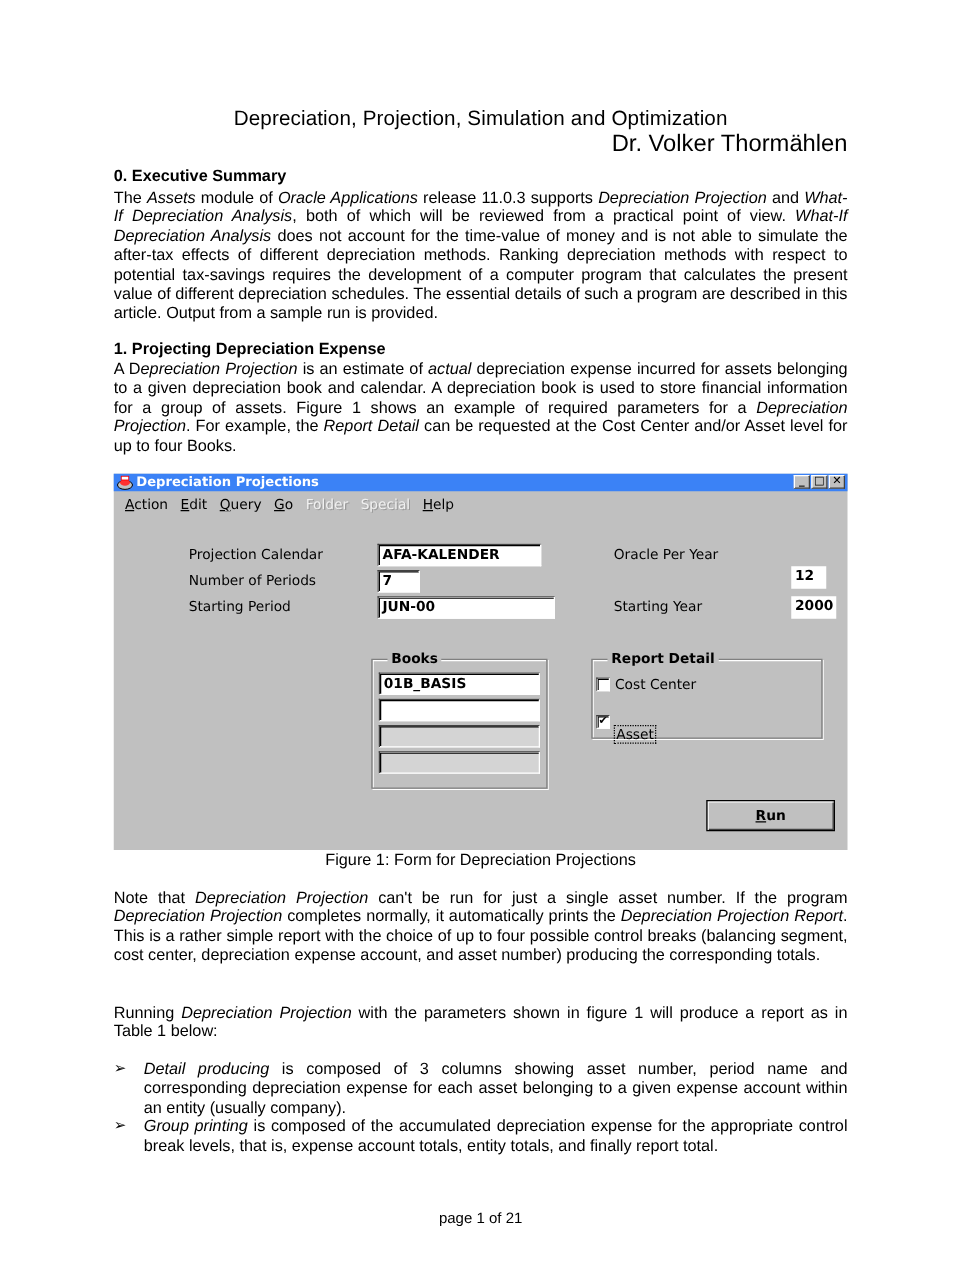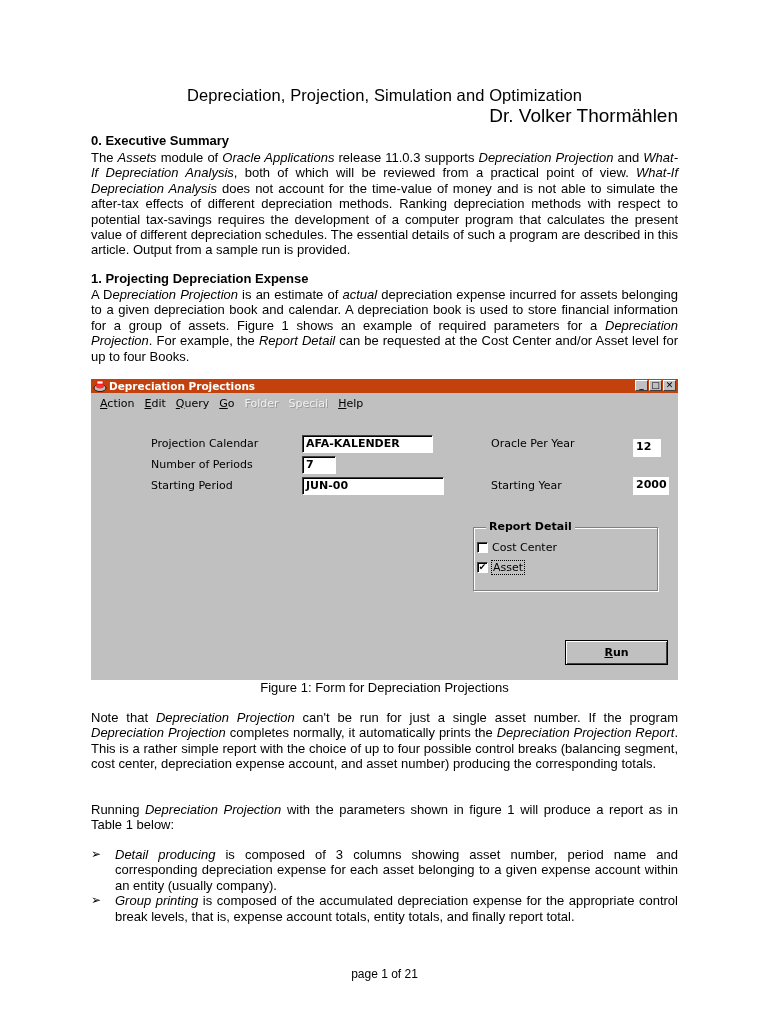--- a/index.html
+++ b/index.html
@@ -18,21 +18,21 @@
              font-size: 13px; }
   .bullets { position: absolute; top: 847px; left: 0; width: 587px; margin: 0; padding: 0; list-style: none; }
   .bullets li { position: relative; padding-left: 24px; font-size: 13px; line-height: 15.4px;
                 text-align: justify; }
   .bullets li .bmark { position: absolute; left: 0; top: 0; font-size: 12px; }
   .footer { position: absolute; top: 967px; left: 0; width: 587px; text-align: center; font-size: 12px; }
 
   
   .win { position: absolute; left: 91px; top: 379px; width: 587px; height: 301px; background: #c0c0c0;
          font-family: "DejaVu Sans", sans-serif; font-size: 11px; }
-  .titlebar { height: 14px; background: #c2410c; color: #fff; font-weight: bold; font-size: 10.5px;
+  .titlebar { height: 14px; background: #3b82f6; color: #fff; font-weight: bold; font-size: 10.5px;
               display: flex; align-items: center; position: relative; }
   .titlebar .appicon { width: 14px; height: 12px; margin: 0 2px 0 2px; position: relative; }
   .titlebar .wbtns { position: absolute; right: 2px; top: 1px; display: flex; }
   .wbtn { width: 13px; height: 11px; background: #c0c0c0; margin-left: 1px; border: 1px solid;
           border-color: #fff #404040 #404040 #fff; box-sizing: border-box; display: flex;
           align-items: center; justify-content: center; color: #000; font-size: 9px; font-weight: bold; line-height: 1; }
   .menubar { height: 20px; display: flex; align-items: center; padding-left: 9px; font-size: 11px; }
   .menubar span.mi { margin-right: 10px; }
   .menubar span.mi.disabled { color: #f0f0f0; text-shadow: 1px 1px 0 #9a9a9a; }
   u { text-decoration: underline; }
@@ -43,21 +43,21 @@
            box-shadow: inset 1px 1px 0 #000; font-weight: bold; font-size: 11px;
            padding-left: 3px; line-height: 16px; }
   .field.gray { background: #d4d4d4; }
   .group { position: absolute; border: 1px solid #808080; box-shadow: 1px 1px 0 #fff, inset 1px 1px 0 #fff; }
   .group .gtitle { position: absolute; top: -8px; left: 12px; background: #c0c0c0; padding: 0 3px;
                    font-weight: bold; font-size: 11px; }
   .chk { position: absolute; display: flex; align-items: center; font-size: 11px; }
   .chk .box { width: 11px; height: 11px; background: #fff; box-sizing: border-box;
               border: 1px solid; border-color: #404040 #fff #fff #404040; box-shadow: inset 1px 1px 0 #000;
               margin-right: 4px; font-size: 9px; line-height: 9px; text-align: center; font-weight: bold; }
-  .chk .focus { outline: 1px dotted #000; padding: 0 1px; }
+  .chk .focus { outline: 1px dotted #000; padding: 0 1px; margin-top: 20px; }
   .runbtn { position: absolute; left: 474px; top: 261px; width: 103px; height: 25px; box-sizing: border-box;
             border: 1px solid #000; box-shadow: inset 1px 1px 0 #fff, inset -1px -1px 0 #404040;
             background: #c0c0c0; display: flex; align-items: center; justify-content: center;
             font-weight: bold; font-size: 11px; }
 </style>
 </head>
 <body>
 
 <div class="page">
   <div class="title">Depreciation, Projection, Simulation and Optimization</div>
@@ -118,25 +118,32 @@
   <div class="flabel" style="left:60px; top:58px; width:144px">Projection Calendar</div>
   <div class="field" style="left:211px; top:56px; width:131px">AFA-KALENDER</div>
 
   <div class="flabel" style="left:60px; top:79px; width:144px">Number of Periods</div>
   <div class="field" style="left:211px; top:77px; width:34px">7</div>
 
   <div class="flabel" style="left:60px; top:100px; width:144px">Starting Period</div>
   <div class="field" style="left:211px; top:98px; width:142px">JUN-00</div>
 
   <div class="flabel" style="left:400px; top:58px; width:137px">Oracle Per Year</div>
-  <div class="field" style="left:542px; top:60px; width:28px; border:none; box-shadow:none">12</div>
+  <div class="field" style="left:542px; top:74px; width:28px; border:none; box-shadow:none">12</div>
 
   <div class="flabel" style="left:400px; top:100px; width:137px">Starting Year</div>
   <div class="field" style="left:542px; top:98px; width:36px; border:none; box-shadow:none">2000</div>
 
+  <div class="group" style="left:206px; top:148px; width:139px; height:102px">
+    <span class="gtitle">Books</span>
+    <div class="field" style="left:5px; top:10px; width:129px">01B_BASIS</div>
+    <div class="field" style="left:5px; top:31px; width:129px"></div>
+    <div class="field gray" style="left:5px; top:52px; width:129px"></div>
+    <div class="field gray" style="left:5px; top:73px; width:129px"></div>
+  </div>
 
   <div class="group" style="left:382px; top:148px; width:183px; height:62px">
     <span class="gtitle">Report Detail</span>
     <div class="chk" style="left:3px; top:13px">
       <span class="box"></span>
       <span>Cost Center</span>
     </div>
     <div class="chk" style="left:3px; top:33px">
       <span class="box">✔</span>
       <span class="focus">Asset</span>

